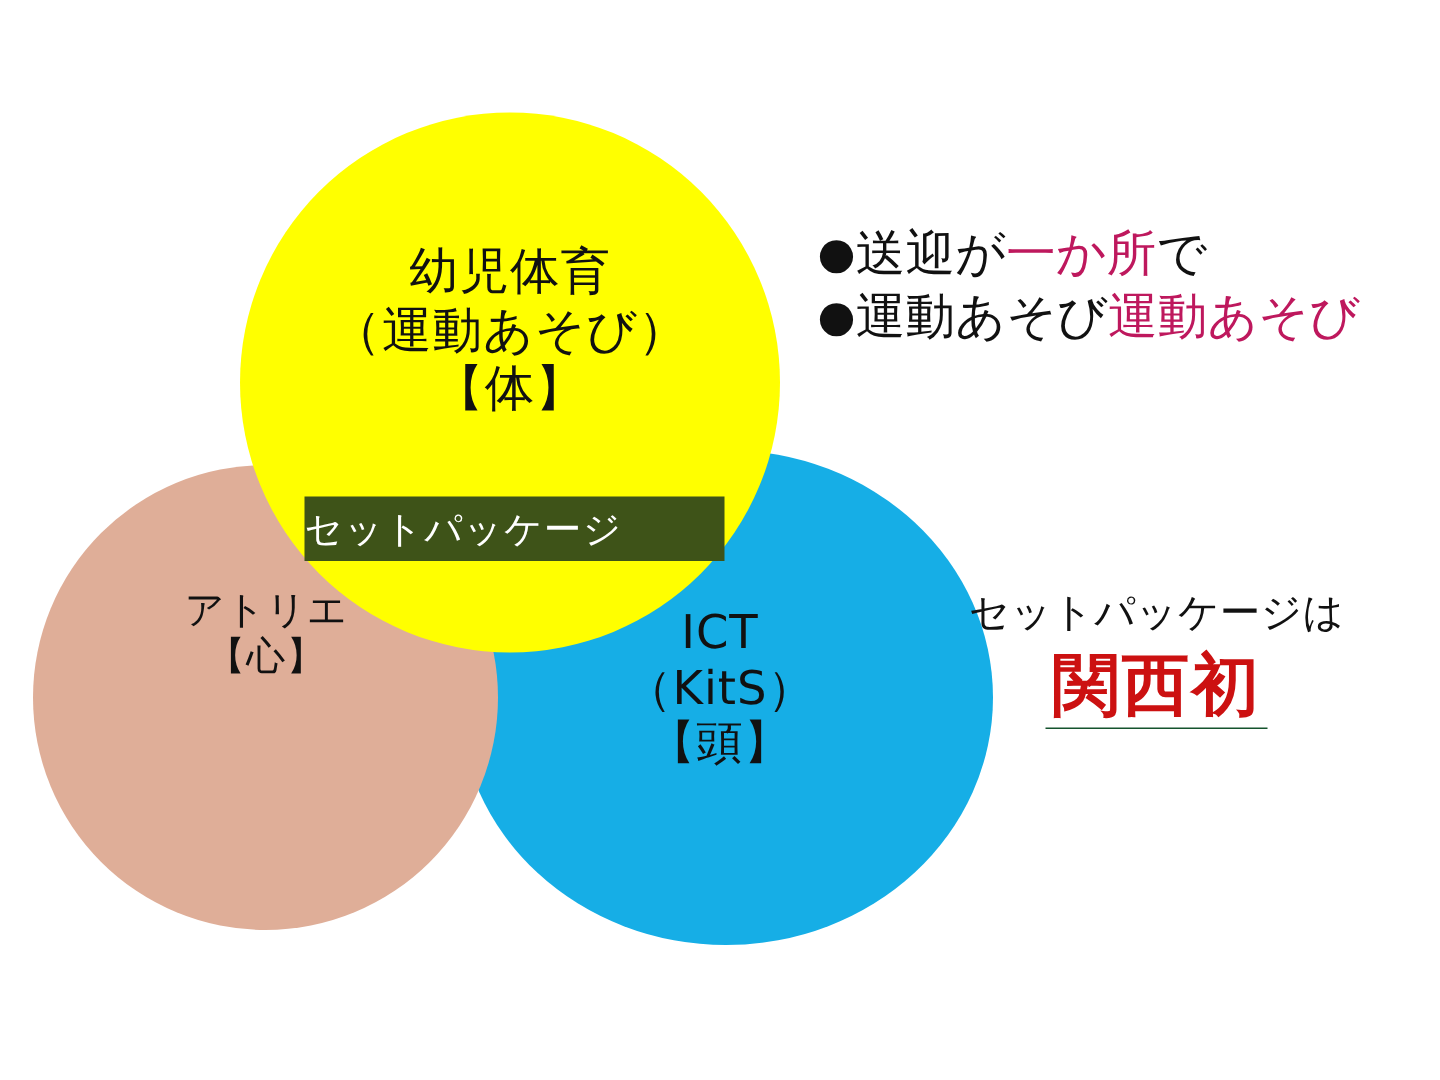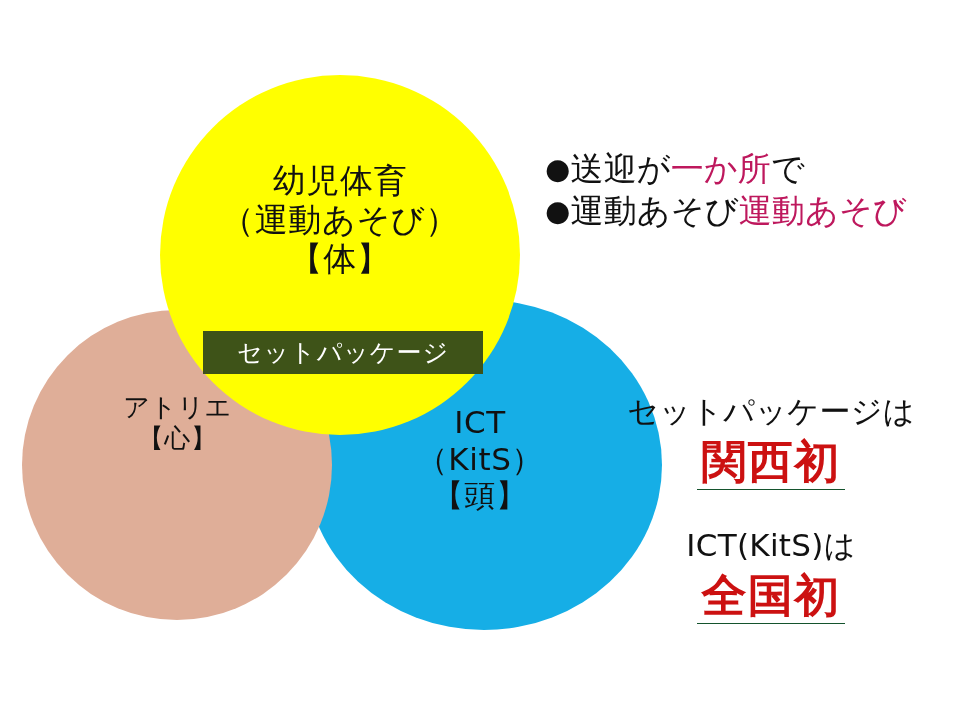--- a/index.html
+++ b/index.html
@@ -89,21 +89,20 @@
   #set-package-banner {
     position: absolute;
     left: 203px;
     top: 331px;
     width: 280px;
     height: 43px;
     background: #3e5318;
     z-index: 8;
     display: flex;
     align-items: center;
-    justify-content: center;
     color: #ffffff;
     font-size: 25px;
     letter-spacing: 0.04em;
   }
 
   
   #bullet-list {
     position: absolute;
     left: 545px;
     top: 148px;
@@ -143,21 +142,21 @@
   }
 
   #claim-zenkoku {
     left: 640px;
     top: 528px;
     width: 262px;
   }
 
   .claim-lead {
     display: block;
-    font-size: 31px;
+    font-size: 27px;
     line-height: 1.12;
     letter-spacing: 0.01em;
     white-space: nowrap;
   }
 
   .claim-emph {
     display: inline-block;
     margin-top: 8px;
     font-size: 45px;
     font-weight: 700;
@@ -205,18 +204,14 @@
       <span class="bullet-dot">●</span><span>運動あそび</span><span class="hl-red">運動あそび</span><span></span>
     </span>
 
   </div>
 
   <div class="claim-block" id="claim-kansai">
     <span class="claim-lead">セットパッケージは</span>
     <span class="claim-emph">関西初</span>
   </div>
 
-  <div class="claim-block" id="claim-zenkoku">
-    <span class="claim-lead">ICT(KitS)は</span>
-    <span class="claim-emph">全国初</span>
-  </div>
 
 </div>
 
 </body></html>

